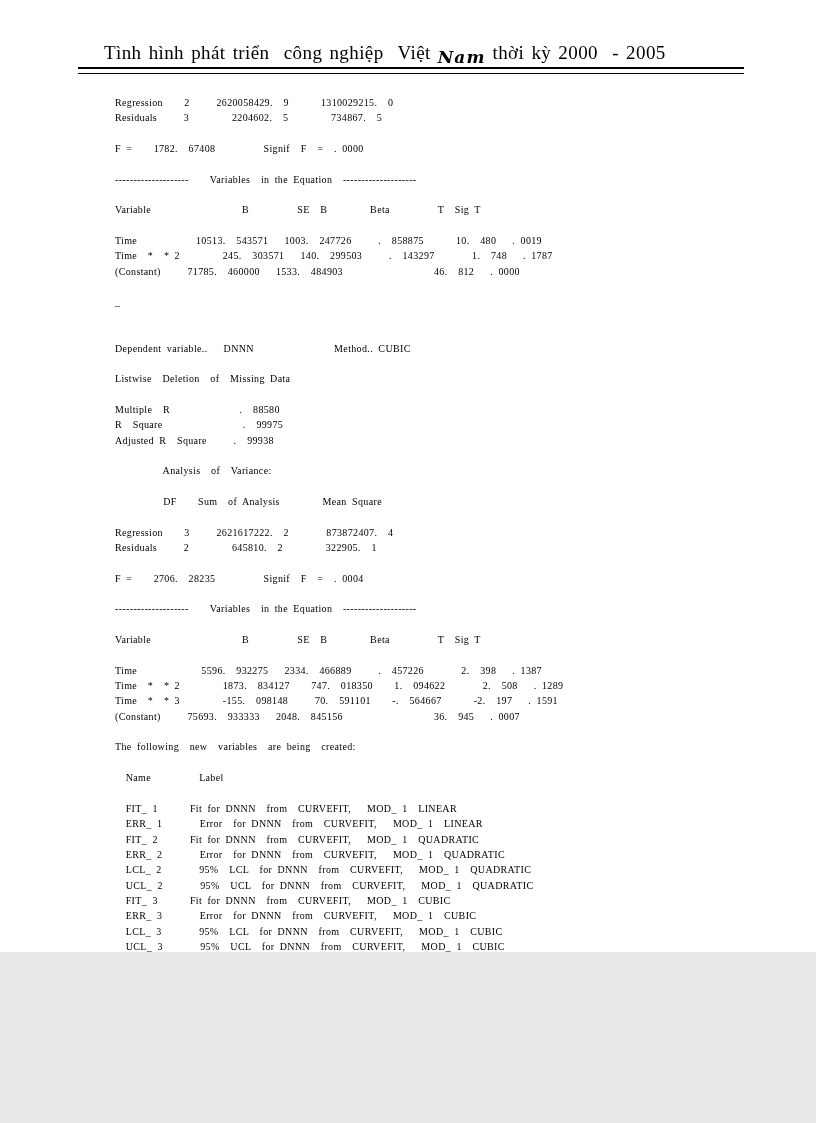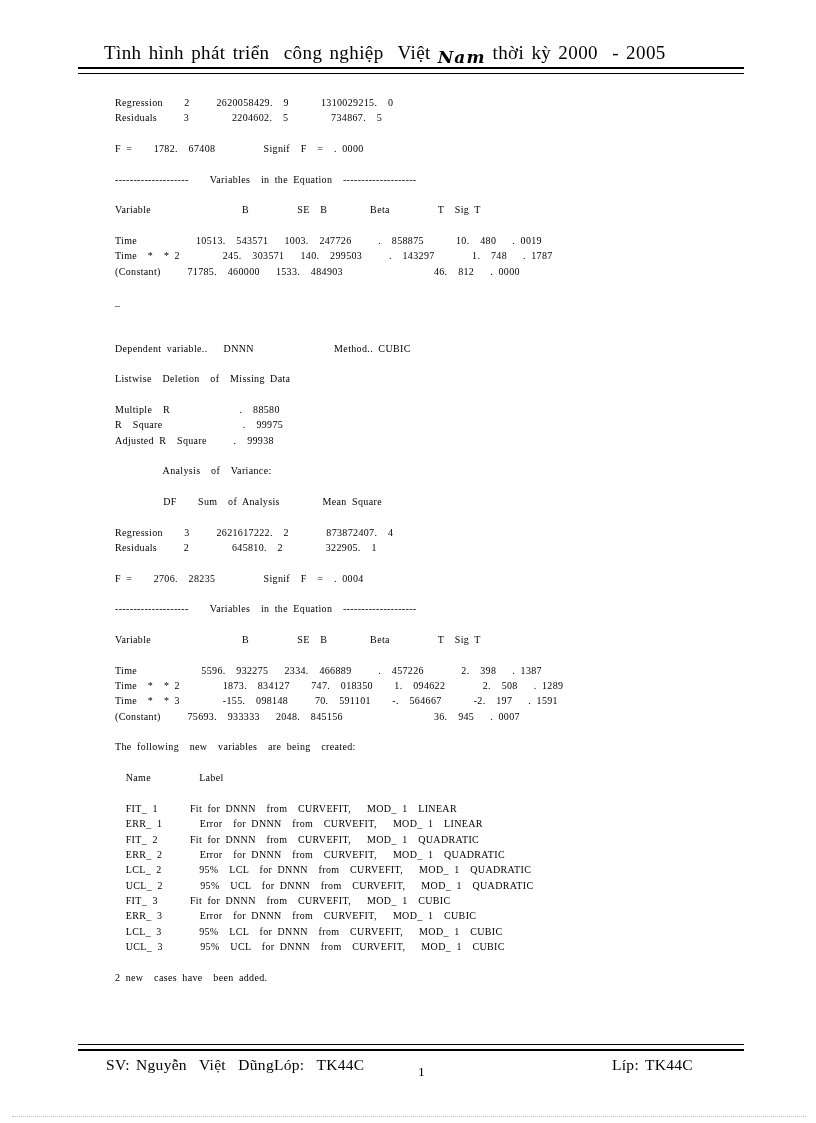--- a/index.html
+++ b/index.html
@@ -3,21 +3,21 @@
 <meta charset="utf-8">
 <style>
   html, body {
     margin: 0;
     padding: 0;
     background: #e8e8e8;
   }
   .page {
     position: relative;
     width: 816px;
-    height: 1123px;
+    height: 952px;
     background: #ffffff;
     color: #000000;
     font-family: "Liberation Serif", "DejaVu Serif", serif;
     overflow: hidden;
     margin: 0 auto;
   }
 
   
   .header {
     position: absolute;

